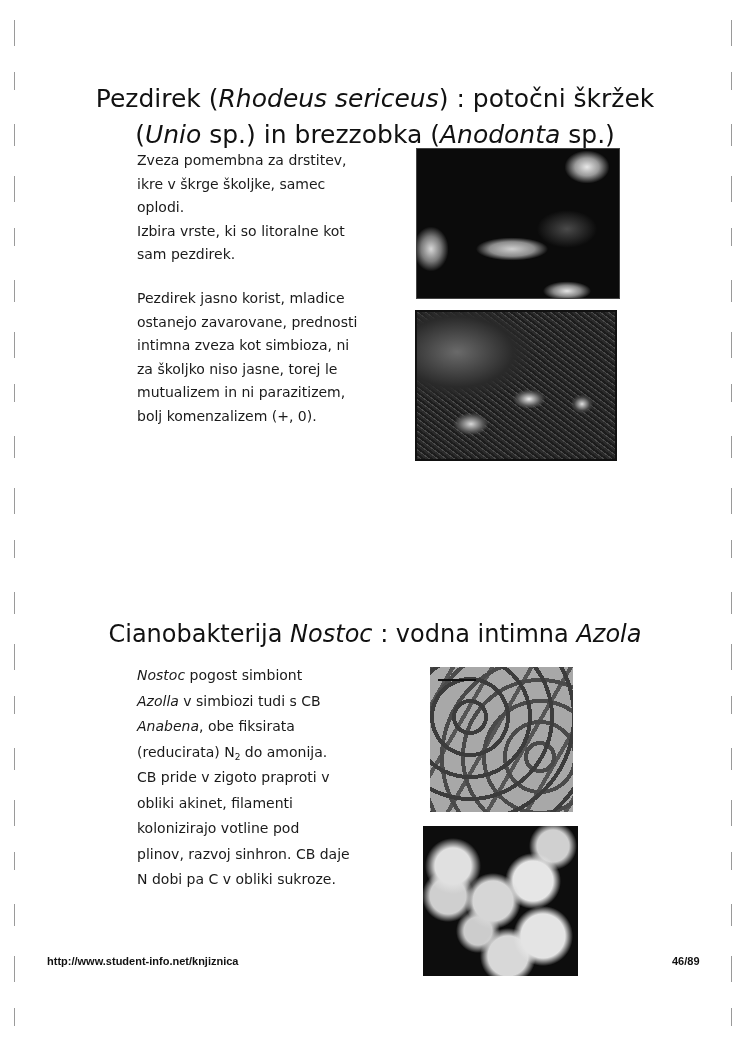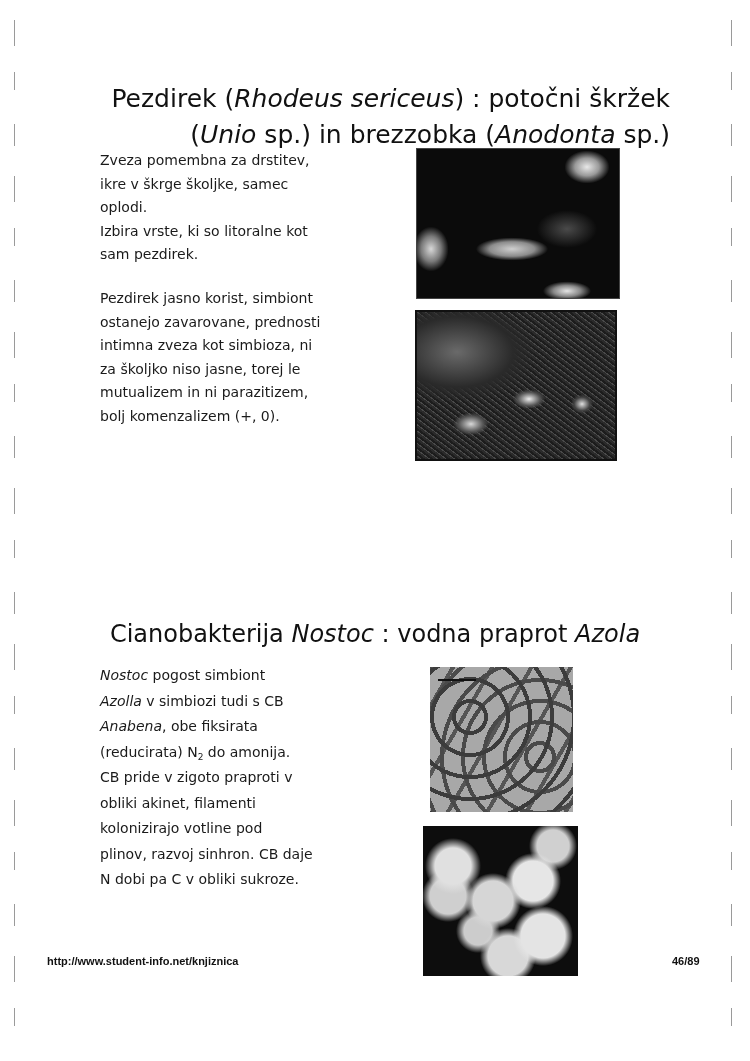--- a/index.html
+++ b/index.html
@@ -11,25 +11,25 @@
     .edge-marks { position: absolute; top: 0; bottom: 0; width: 3px; }
     .edge-marks.left { left: 14px; }
     .edge-marks.right { left: 731px; }
     .edge-marks span { position: absolute; left: 0; width: 1px; background: #9a9a9a; }
 
     .slide-title {
       position: absolute; left: 80px; width: 590px; text-align: center;
       font-size: 25px; line-height: 36px; font-weight: normal; color: #111;
     }
     .slide-title i { font-style: italic; }
-    #title1 { top: 64px; text-align: right; }
+    #title1 { top: 64px; }
     #title2 { top: 596px; font-size: 24px; }
 
     .body-text {
-      position: absolute; font-size: 14px; line-height: 23.5px; color: #1a1a1a;
+      position: absolute; font-size: 14px; line-height: 23.5px; color: #1a1a1a; margin-left: 37px;
     }
     .body-text p { margin: 0; }
     #text1a { left: 100px; top: 149px; width: 260px; }
     #text1b { left: 100px; top: 287px; width: 260px; }
     #text2 { left: 100px; top: 663px; width: 250px; line-height: 25.5px; }
     sub { font-size: 9px; vertical-align: -3px; line-height: 0; }
 
     .photo { position: absolute; overflow: hidden; }
     #photo-fish {
       left: 416px; top: 148px; width: 202px; height: 149px;
@@ -140,33 +140,33 @@
 
 <div class="body-text" id="text1a">
   <p>Zveza pomembna za drstitev,</p>
   <p>ikre v škrge školjke, samec</p>
   <p>oplodi.</p>
   <p>Izbira vrste, ki so litoralne kot</p>
   <p>sam pezdirek.</p>
 </div>
 
 <div class="body-text" id="text1b">
-  <p>Pezdirek jasno korist, simbiont</p>
+  <p>Pezdirek jasno korist, mladice</p>
   <p>ostanejo zavarovane, prednosti</p>
   <p>intimna zveza kot simbioza, ni</p>
   <p>za školjko niso jasne, torej le</p>
   <p>mutualizem in ni parazitizem,</p>
   <p>bolj komenzalizem (+, 0).</p>
 </div>
 
 <div class="photo" id="photo-fish"></div>
 <div class="photo" id="photo-mussels"></div>
 
 <h2 class="slide-title" id="title2">
-  <span>Cianobakterija </span><i>Nostoc</i><span> : vodna praprot </span><i>Azola</i>
+  <span>Cianobakterija </span><i>Nostoc</i><span> : vodna intimna </span><i>Azola</i>
 </h2>
 
 <div class="body-text" id="text2">
   <p><i>Nostoc</i><span> pogost simbiont</span></p>
   <p><i>Azolla</i><span> v simbiozi tudi  s CB</span></p>
   <p><i>Anabena</i><span>, obe fiksirata</span></p>
   <p><span>(reducirata) N</span><sub>2</sub><span> do amonija.</span></p>
   <p>CB pride v zigoto praproti v</p>
   <p>obliki akinet, filamenti</p>
   <p>kolonizirajo votline pod</p>

